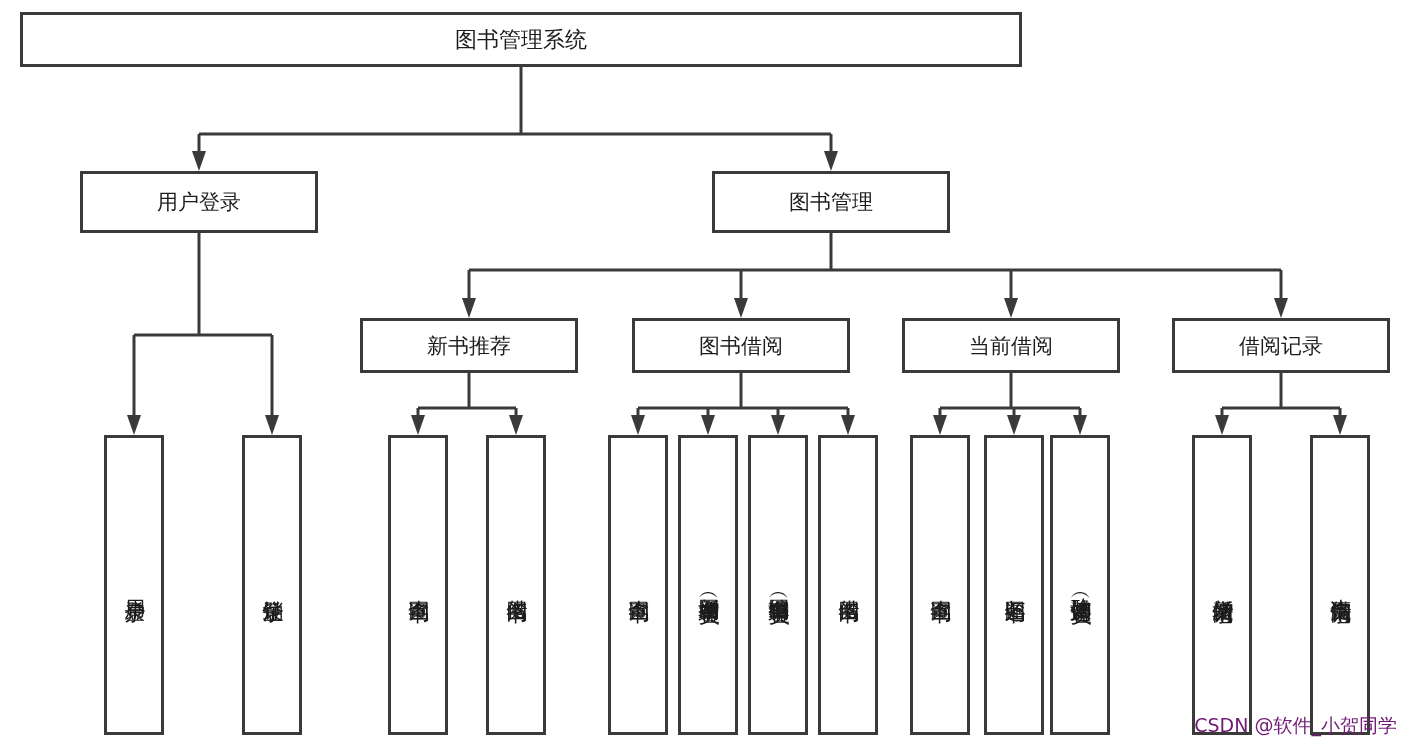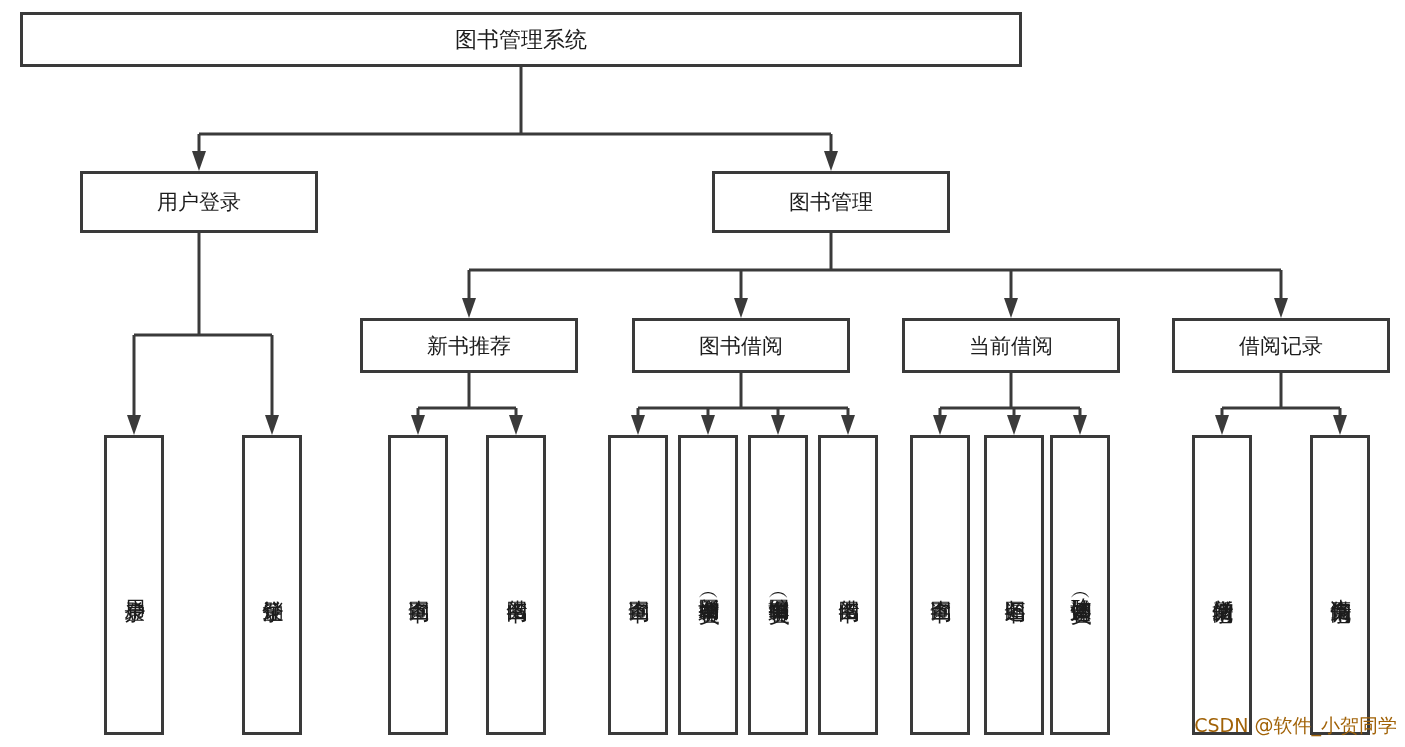--- a/index.html
+++ b/index.html
@@ -70,21 +70,21 @@
     justify-content: center;
     text-align: center;
     pointer-events: none;
   }
   .watermark {
     position: absolute;
     right: 8px;
     bottom: 8px;
     font-family: "DejaVu Sans", "Liberation Sans", sans-serif;
     font-size: 19px;
-    color: #a16207;
+    color: #701a75;
     white-space: nowrap;
   }
 </style>
 </head>
 <body>
 
 <div id="diagram-root">
 
   <svg id="tree-svg" viewBox="0 0 1405 747">
     <g id="connectors-layer">

